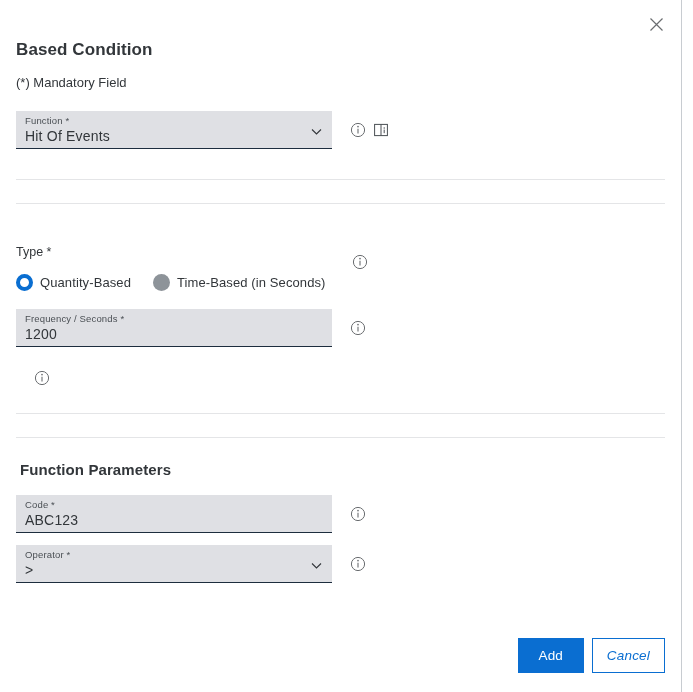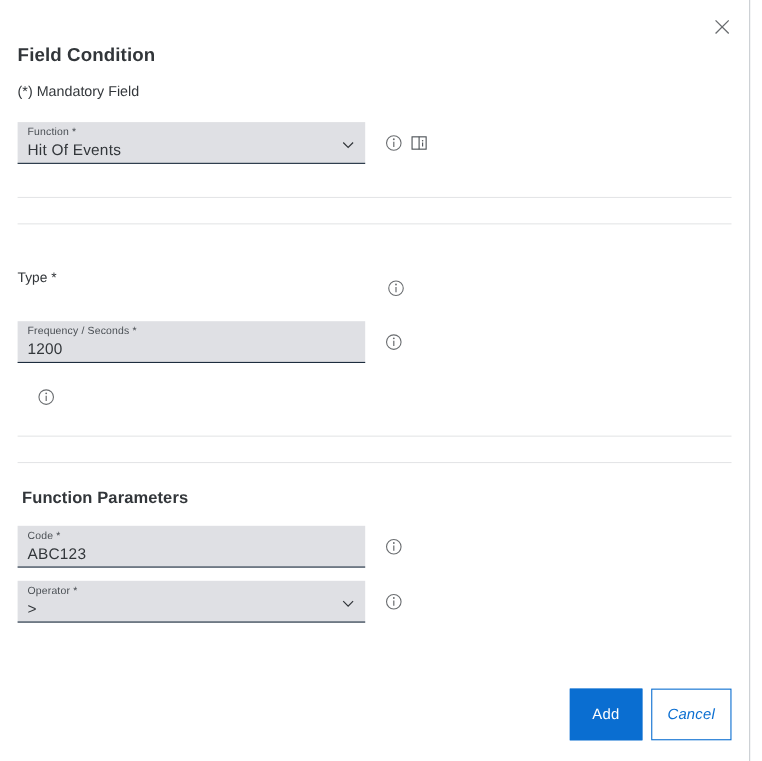--- a/index.html
+++ b/index.html
@@ -210,21 +210,21 @@
 
   
   .footer {
     position: absolute;
     right: 16px;
     bottom: 19px;
     display: flex;
     gap: 8px;
   }
   .btn {
-    height: 47px;
+    height: 35px;
     min-width: 66px;
     padding: 0 14px;
     font-size: 13.5px;
     font-family: "Liberation Sans", sans-serif;
     letter-spacing: 0.2px;
     cursor: pointer;
     box-sizing: border-box;
   }
   .btn-primary {
     background: #0a6ed1;
@@ -245,21 +245,21 @@
 
   <button class="close-btn">
     <span>
       <svg width="15" height="15" viewBox="0 0 15 15">
         <path d="M1.5 1.5 L13.5 13.5 M13.5 1.5 L1.5 13.5" stroke="#6a6d70" stroke-width="1.2" fill="none"></path>
       </svg>
     </span>
   </button>
 
   <div class="header">
-    <div class="dialog-title">Field Condition</div>
+    <div class="dialog-title">Based Condition</div>
     <div class="mandatory-note">(*) Mandatory Field</div>
   </div>
 
   <div style="height:20px"></div>
   <div class="field-row">
     <div class="field-wrap">
       <div class="fld select">
         <span class="fld-label">Function *</span>
         <span class="fld-value">Hit Of Events</span>
         <span class="fld-chevron">
@@ -303,20 +303,30 @@
         <svg width="16" height="16" viewBox="0 0 16 16">
           <circle cx="8" cy="8" r="6.6" stroke="#6a6d70" stroke-width="1" fill="none"></circle>
           <circle cx="8" cy="4.6" r="0.85" fill="#6a6d70"></circle>
           <path d="M8 6.8 L8 11.6" stroke="#6a6d70" stroke-width="1.1"></path>
         </svg>
       </button>
     </div>
   </div>
 
   <div style="height:14px"></div>
+  <div class="radio-row">
+    <div class="radio-opt">
+      <span class="radio-mark on"></span>
+      <span class="radio-text">Quantity-Based</span>
+    </div>
+    <div class="radio-opt">
+      <span class="radio-mark off"></span>
+      <span class="radio-text">Time-Based (in Seconds)</span>
+    </div>
+  </div>
 
   <div style="height:18px"></div>
   <div class="field-row">
     <div class="field-wrap">
       <div class="fld">
         <span class="fld-label">Frequency / Seconds *</span>
         <span class="fld-value">1200</span>
       </div>
     </div>
     <div class="icon-group">

